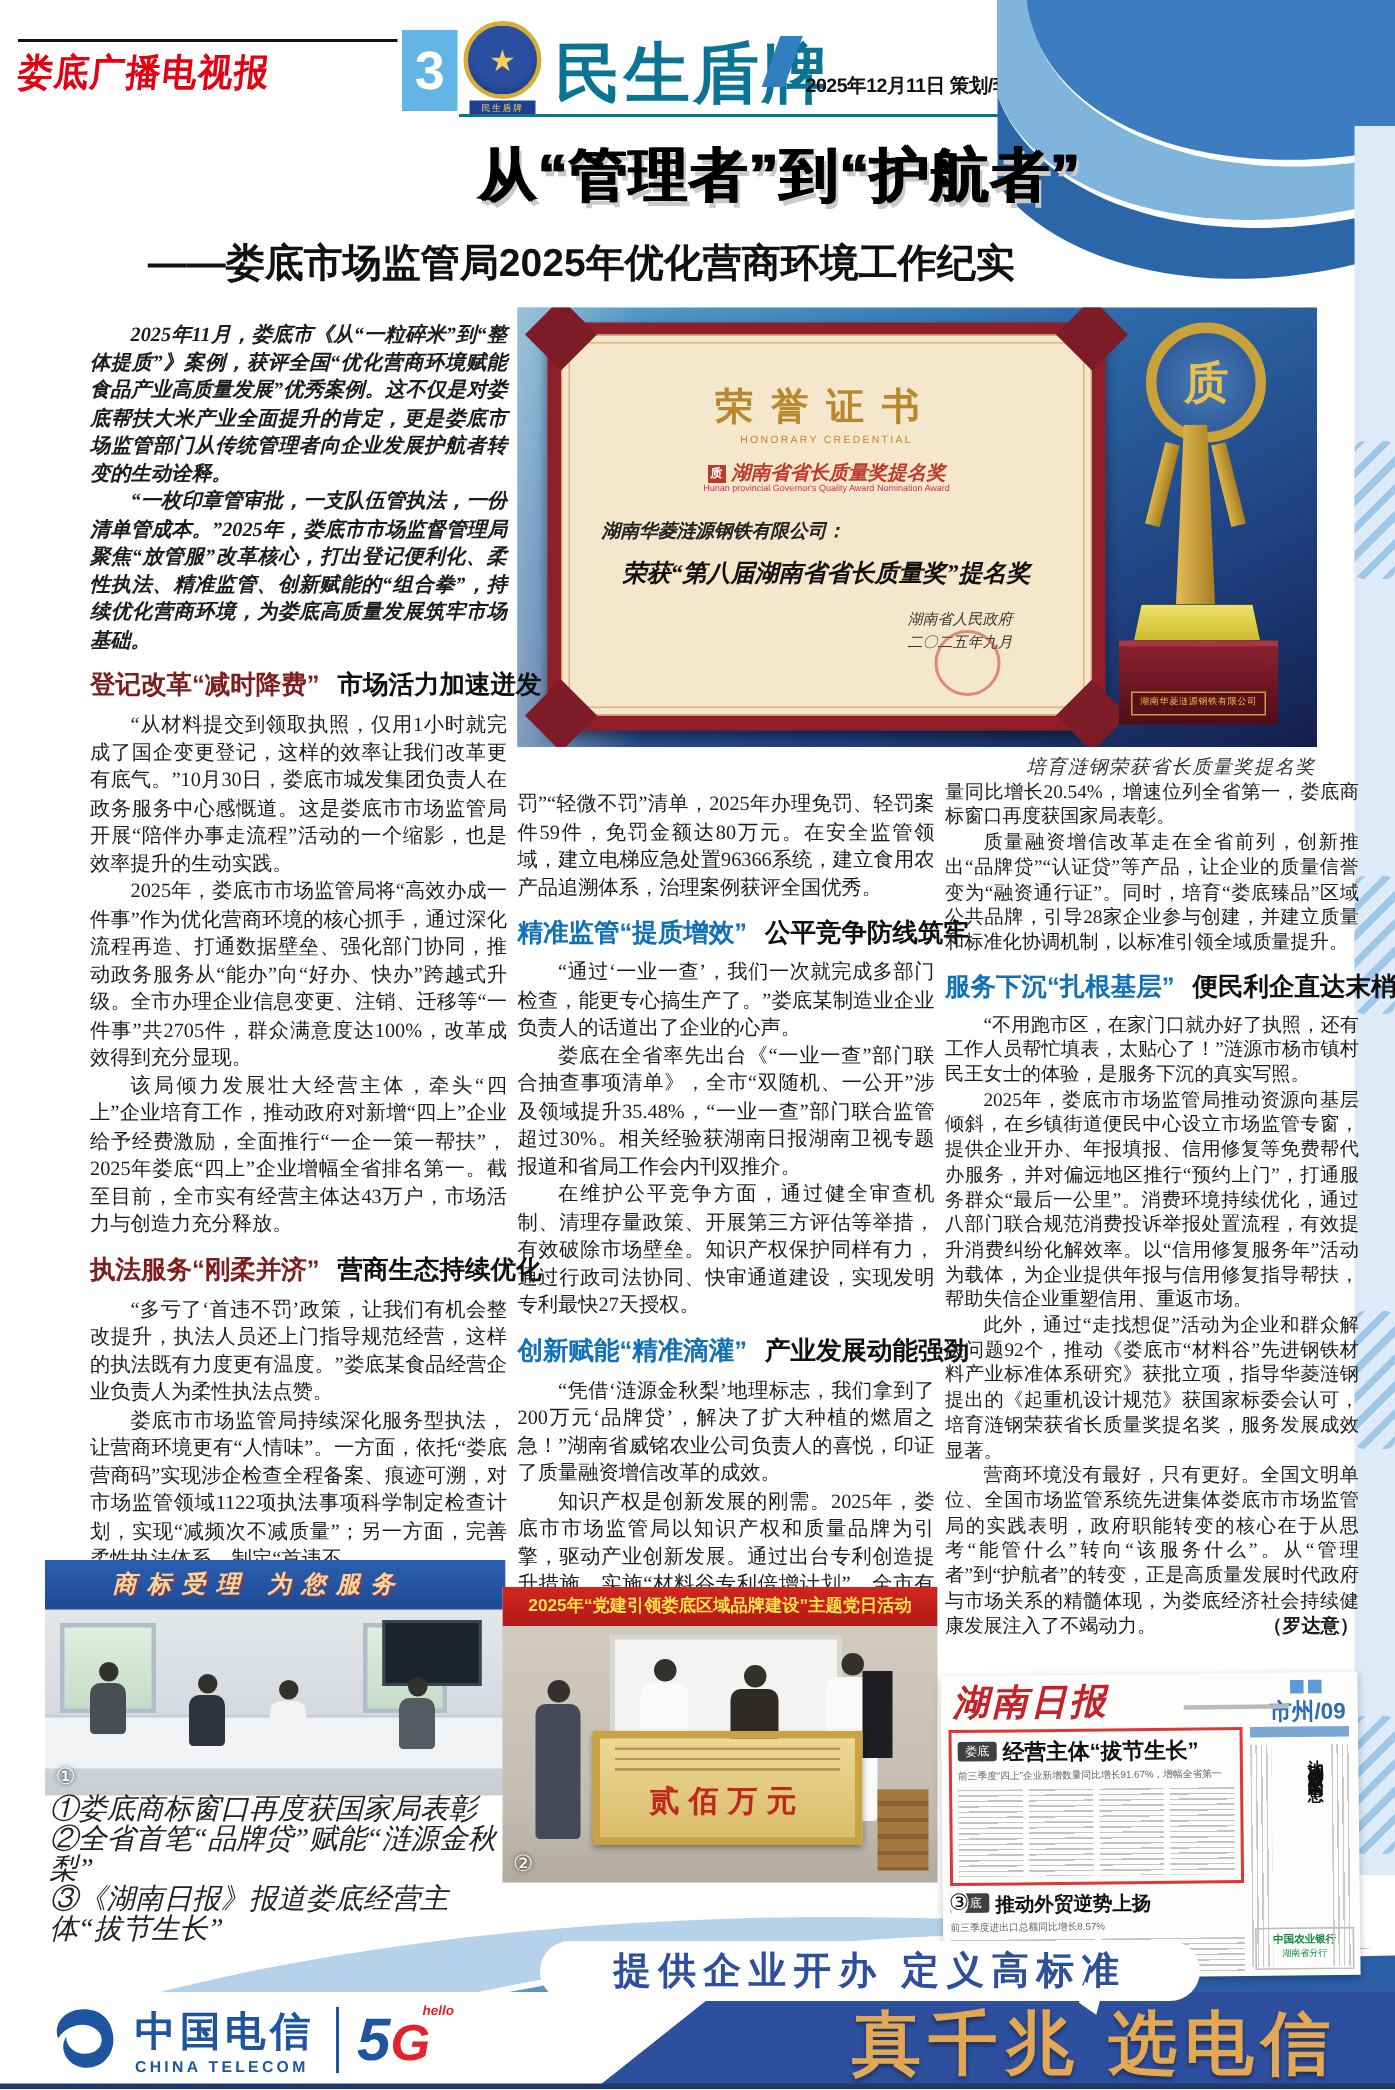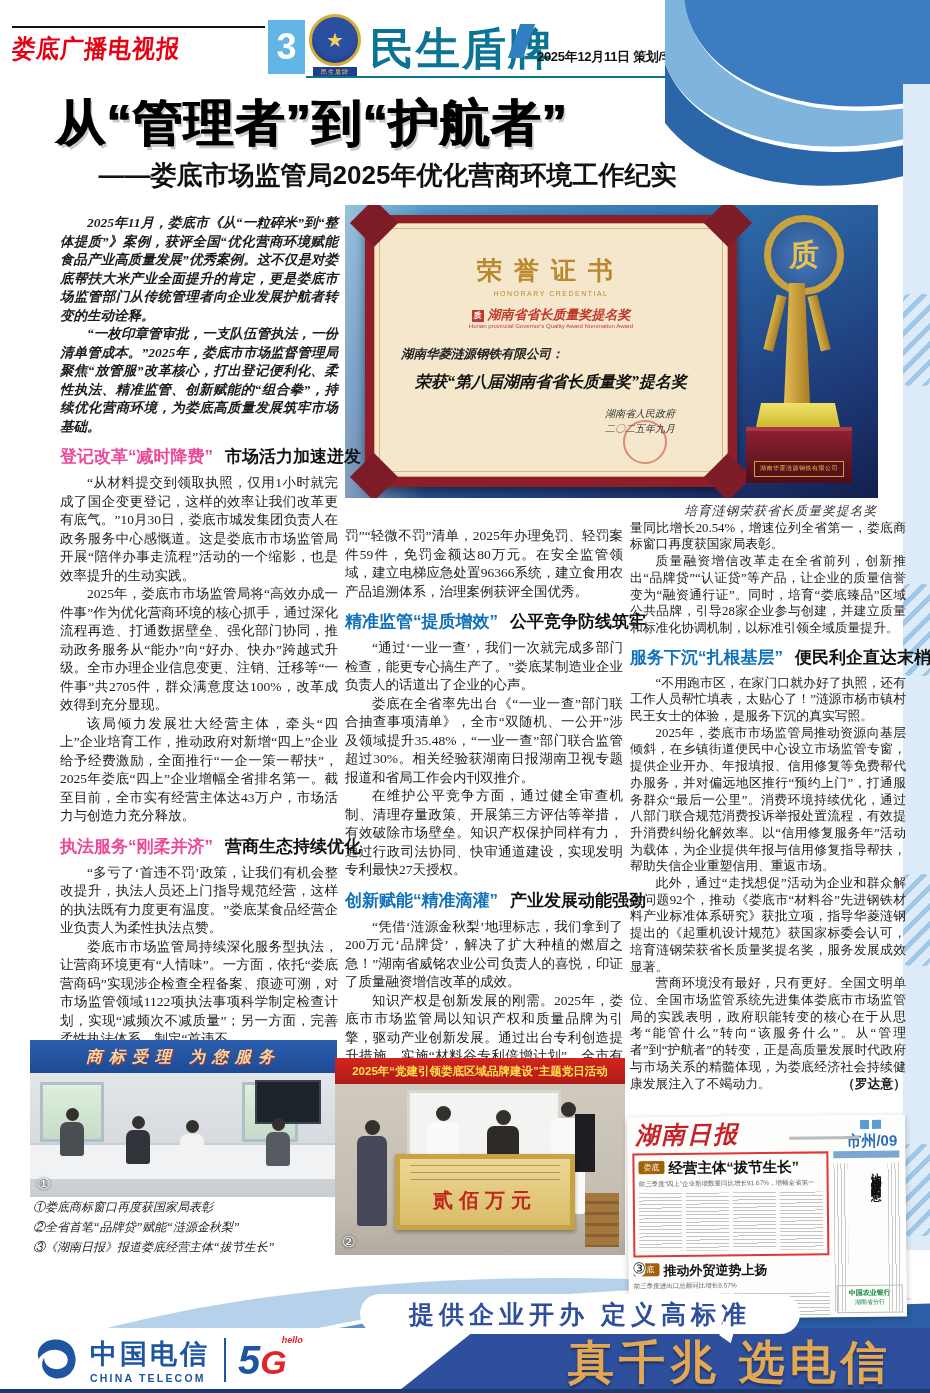--- a/index.html
+++ b/index.html
@@ -31,33 +31,33 @@
   .cw3{position:absolute;right:-210px;top:-190px;width:460px;height:290px;background:#3c7cc0;border-radius:50%;transform:rotate(-14deg);border-bottom:5px solid #fff;}
   .edge-strip{position:absolute;left:903px;top:84px;width:27px;height:1166px;background:#dcebf7;}
   .edge-tile{position:absolute;left:0;width:27px;height:92px;
              background:repeating-linear-gradient(135deg,#9ec7e8 0 5px,#dcebf7 5px 13px);border-radius:6px;}
   .bottom-wave{position:absolute;left:0;top:1248px;width:930px;height:84px;overflow:hidden;pointer-events:none;}
   .bw1{position:absolute;left:-15%;top:30px;width:150%;height:420px;background:#b6d2ea;border-radius:50%;}
   .bw2{position:absolute;left:2%;top:40px;width:155%;height:420px;background:#5d92c4;border-radius:50%;border-top:5px solid #fff;}
   .bw3{position:absolute;left:26%;top:50px;width:160%;height:420px;background:#2b5ea6;border-radius:50%;border-top:5px solid #fff;}
 
   
-  .headline{position:absolute;left:55px;top:90px;width:665px;text-align:left;font-size:50px;font-weight:900;
+  .headline{position:absolute;left:55px;top:90px;width:665px;text-align:right;font-size:39px;font-weight:900;
             color:#000;letter-spacing:1px;white-space:nowrap;
             text-shadow:1.5px 0 #000,3px 3px 0 #c9c9c9;}
   .subhead{position:absolute;left:55px;top:158px;width:665px;text-align:center;font-size:26px;font-weight:bold;color:#111;white-space:nowrap;}
 
   
   .col{position:absolute;text-align:justify;color:#1c1c1c;font-family:"Liberation Serif","DejaVu Serif",serif;}
   .col p{margin:0;text-indent:2em;font-size:13.5px;line-height:18.5px;}
   .col p.noind{text-indent:0;}
   .kai{font-style:italic;font-weight:bold;}
   .sec-h{font-family:"Liberation Sans","DejaVu Sans",sans-serif;font-weight:bold;font-size:17px;
          margin:9px 0 6px;white-space:nowrap;}
-  .sec-h .red{color:#ec4899;margin-top:16px;}
+  .sec-h .red{color:#7f1d1d;margin-top:16px;}
   .sec-h .blue{color:#1070b8;}
   .sec-h .blk{color:#111;margin-left:12px;}
   .col-left{left:60px;top:214px;width:278px;}
   .col-mid{left:345px;top:527px;width:278px;}
   .col-right{left:630px;top:503px;width:276px;}
   .col-right p{font-size:12.8px;line-height:16.7px;}
   .photo-cap{font-size:13px;text-align:center;font-style:italic;letter-spacing:1px;color:#333;margin:0 0 7px;text-indent:0;}
   .byline{float:right;font-weight:bold;}
 
   
@@ -94,21 +94,21 @@
              clip-path:polygon(6% 0,94% 0,100% 100%,0 100%);}
   .t-ped{position:absolute;left:6px;top:216px;width:106px;height:52px;background:linear-gradient(180deg,#8c2030,#4e0d18);
          border-top:4px solid #a93744;}
   .t-plaque{position:absolute;left:8px;bottom:6px;right:8px;height:14px;background:#5a1018;border:1px solid #caa23c;
             color:#e8c14f;font-size:6px;line-height:12px;text-align:center;letter-spacing:0.5px;}
 
   
   .photo-hall{position:absolute;left:30px;top:1040px;width:307px;height:157px;overflow:hidden;background:linear-gradient(#e9edf0,#d5d9dd 70%,#c9cdd2);}
   .hall-banner{position:absolute;left:0;top:0;right:0;height:33px;background:linear-gradient(#2b5fb0,#1d4a94);
                color:#f3d8a0;font-size:16px;font-weight:bold;font-style:italic;letter-spacing:7px;
-               text-align:center;line-height:33px;font-family:"Liberation Serif",serif;text-shadow:1px 1px 0 #a33;}
+               line-height:33px;font-family:"Liberation Serif",serif;text-shadow:1px 1px 0 #a33;padding-left:45px;}
   .hall-win{position:absolute;top:42px;width:58px;height:54px;background:linear-gradient(#dfeede,#c5dcc8);border:3px solid #aebfc9;}
   .hall-tv{position:absolute;right:16px;top:40px;width:62px;height:40px;background:#1d232b;border:2px solid #394450;}
   .hall-desk{position:absolute;left:0;right:0;bottom:18px;height:34px;background:#f0f2f4;border-top:2px solid #c9ced3;}
   .person{position:absolute;}
   .person .head{width:13px;height:13px;border-radius:50%;background:#33312e;margin:0 auto;}
   .person .bod{width:24px;height:34px;border-radius:7px 7px 3px 3px;margin-top:1px;}
   .marker{position:absolute;left:7px;bottom:4px;color:#fff;font-size:15px;text-shadow:0 0 3px #000;}
 
   
   .photo-party{position:absolute;left:335px;top:1058px;width:290px;height:197px;overflow:hidden;
@@ -127,40 +127,40 @@
 
   
   .clip{position:absolute;left:628px;top:1116px;width:278px;height:202px;background:#fdfdfc;z-index:6;
         box-shadow:0 2px 6px rgba(0,0,0,.25);transform:rotate(-0.6deg);font-family:"Liberation Sans",sans-serif;}
   .clip-mast{position:absolute;left:8px;top:2px;font-size:24px;font-weight:900;font-style:italic;color:#c52127;
              letter-spacing:2px;font-family:"Liberation Serif",serif;}
   .clip-sq{position:absolute;top:5px;width:9px;height:9px;background:#5b9bd5;}
   .clip-pagelab{position:absolute;right:8px;top:17px;font-size:15px;font-weight:bold;color:#2a6db5;}
   .clip-dateline{position:absolute;right:46px;top:21px;width:70px;height:3px;background:#bbb;}
   .clip-redbox{position:absolute;left:5px;top:36px;width:196px;height:104px;border:2.5px solid #e03636;padding:4px;box-sizing:border-box;}
-  .tag{display:inline-block;background:#a16207;color:#fff;font-size:8px;padding:1px 5px;border-radius:2px;vertical-align:3px;}
+  .tag{display:inline-block;background:#404040;color:#fff;font-size:8px;padding:1px 5px;border-radius:2px;vertical-align:3px;}
   .clip-h1{display:inline;font-size:14.5px;font-weight:900;color:#111;margin-left:4px;}
   .clip-sub{font-size:6.5px;color:#666;margin-top:2px;}
   .microcols{display:flex;gap:4px;margin-top:4px;}
   .microcol{flex:1;height:58px;background:repeating-linear-gradient(to bottom,#c3c3c3 0 1px,transparent 1px 3.6px);}
   .clip-art2{position:absolute;left:5px;top:144px;width:196px;}
   .clip-h2{display:inline;font-size:13px;font-weight:900;color:#111;margin-left:4px;}
   .bank-ad{position:absolute;right:4px;bottom:4px;width:66px;height:28px;border:1px solid #bbb;text-align:center;padding-top:2px;box-sizing:border-box;}
   .bank-name{font-size:7px;font-weight:bold;color:#0f8a3d;}
   .bank-branch{font-size:6px;color:#0f8a3d;}
   .clip-side{position:absolute;left:206px;top:36px;width:66px;bottom:6px;}
   .clip-sidebar{height:7px;background:#7aa7d4;margin-bottom:3px;}
   .clip-vh{position:absolute;right:16px;top:14px;writing-mode:vertical-rl;font-size:10.5px;font-weight:900;color:#111;letter-spacing:2px;}
   .clip-vcols{position:absolute;left:0;top:12px;width:14px;bottom:0;background:repeating-linear-gradient(to right,#c9c9c9 0 1px,transparent 1px 3.5px);}
   .clip-vcols2{position:absolute;right:0;top:12px;width:12px;bottom:0;background:repeating-linear-gradient(to right,#c9c9c9 0 1px,transparent 1px 3.5px);}
   .clip-marker{position:absolute;left:4px;top:142px;font-size:15px;color:#111;background:#fff;border-radius:50%;}
 
   
   .cap-list{position:absolute;left:33px;top:1197px;width:302px;font-family:"Liberation Serif",serif;
-            font-style:italic;font-size:12px;line-height:20px;color:#222;z-index:5;}
+            font-style:italic;font-size:19px;line-height:20px;color:#222;z-index:5;}
 
   
   .ad-band{position:absolute;left:0;top:1328px;width:930px;height:62px;background:#fff;z-index:7;}
   .ad-blue{position:absolute;left:400px;top:0;width:530px;height:62px;background:#2e4f9e;
            clip-path:polygon(78px 0,100% 0,100% 100%,0 100%);}
   .ad-gold{position:absolute;left:568px;top:4px;font-size:46px;font-weight:900;color:#e2a854;letter-spacing:5px;
            white-space:nowrap;text-shadow:0 2px 3px rgba(0,0,0,.4);}
   .ad-pill{position:absolute;left:362px;top:1296px;width:436px;height:36px;background:#fff;border-radius:20px;z-index:8;
            text-align:center;line-height:36px;font-size:25px;font-weight:900;color:#2e4f9e;letter-spacing:5px;white-space:nowrap;
            box-shadow:0 0 0 2px #fff;}

